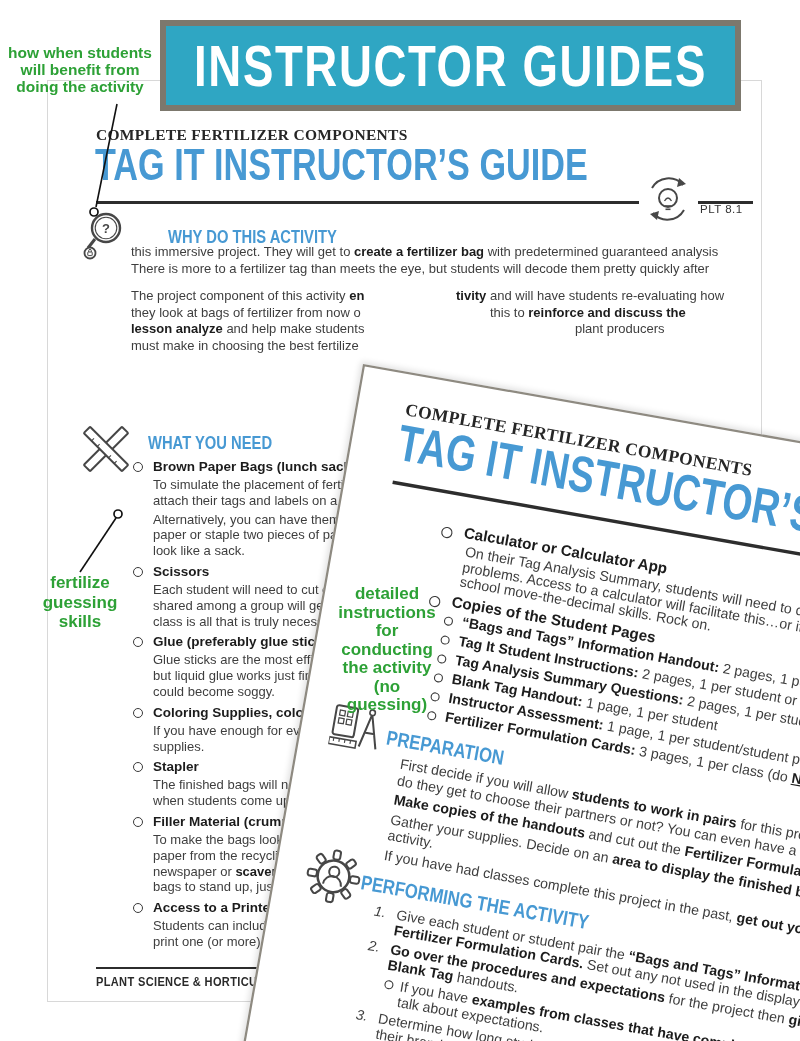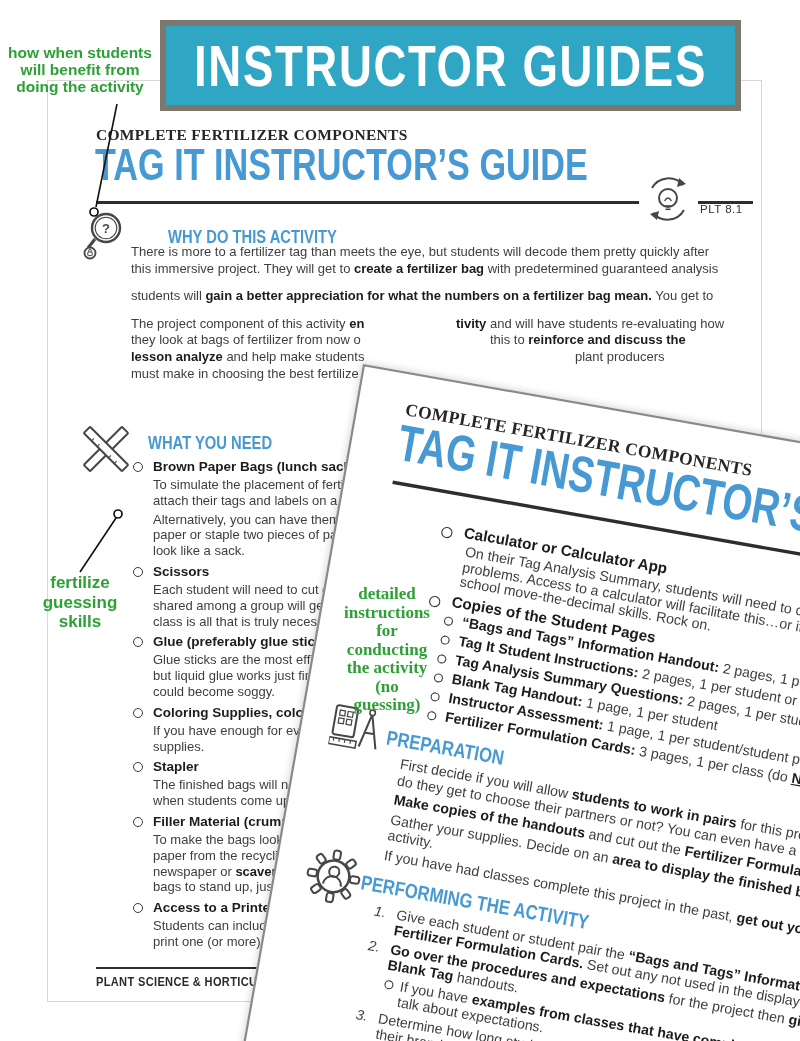--- a/index.html
+++ b/index.html
@@ -11,21 +11,21 @@
   
   #banner{position:absolute;left:160px;top:20px;width:581px;height:91px;box-sizing:border-box;
           border:6px solid #7c786d;display:flex;align-items:center;justify-content:center;z-index:5;}
   #banner .banner-text{font-size:57px;font-weight:bold;color:#fff;letter-spacing:2px;
           transform:scaleX(0.8);white-space:nowrap;}
 
   
   .ann{position:absolute;color:#2da136;font-weight:bold;text-align:center;z-index:6;}
   #ann1{left:6px;top:44px;width:148px;font-size:15.5px;line-height:17px;}
   #ann2{left:20px;top:573px;width:120px;font-size:17px;line-height:19.5px;}
-  #ann3{left:337px;top:585px;width:100px;font-size:17px;line-height:18.5px;font-family:Liberation Serif, serif;}
+  #ann3{left:337px;top:585px;width:100px;font-size:17px;line-height:18.5px;}
 
   
   .page{position:absolute;background:#fff;box-sizing:border-box;}
   #page1{left:47px;top:80px;width:715px;height:922px;border:1px solid #d8d8d8;z-index:1;}
   #page2{left:363px;top:364px;width:720px;height:700px;border:2px solid #8e8a81;
          transform:rotate(10deg) scale(1.13);transform-origin:0 0;z-index:3;
          box-shadow:-2px -2px 6px rgba(0,0,0,0.12);}
 
   .abs{position:absolute;}
   .eyebrow{font-family:"Liberation Serif",serif;font-weight:bold;font-size:15.5px;
@@ -102,25 +102,24 @@
       <rect x="6.8" y="45" width="4.4" height="3.6" rx="0.5" stroke-width="1"></rect>
       <path d="M7.7 45 v-1.3 a1.3 1.3 0 0 1 2.6 0 v1.3" stroke-width="1"></path>
     </svg>
   </div>
   <div class="abs sec-head" style="left:100px;top:146px;margin-left:20px;">
     <span class="cond82">WHY DO THIS ACTIVITY</span>
   </div>
 
   <div class="abs body-txt" style="left:83px;top:163px;width:632px;">
     <div class="para" id="p1">
+        <div class="tl">this immersive project. They will get to <b>create a fertilizer bag</b> with predetermined guaranteed analysis</div>
         <div class="tl">There is more to a fertilizer tag than meets the eye, but students will decode them pretty quickly after</div>
-        <div class="tl">this immersive project. They will get to <b>create a fertilizer bag</b> with predetermined guaranteed analysis</div>
       </div>
     <div class="para" id="p2">
-        <div class="tl">students will <b>gain a better appreciation for what the numbers on a fertilizer bag mean.</b> You get to</div>
       </div>
     <div class="para" id="p3">
         <div class="tl" style="position: relative;">The project component of this activity <b>en</b><span class="rfrag" style="left: 325px;"><b>tivity</b> and will have students re-evaluating how</span></div>
         <div class="tl" style="position: relative;">they look at bags of fertilizer from now o<span class="rfrag" style="left: 359px;">this to <b>reinforce and discuss the</b></span></div>
         <div class="tl" style="position: relative;"><b>lesson analyze</b> and help make students<span class="rfrag" style="left: 444px;">plant producers</span></div>
         <div class="tl" style="position: relative;">must make in choosing the best fertilize</div>
       </div>
   </div>
 
   <div class="abs" style="left:33px;top:344px;">

